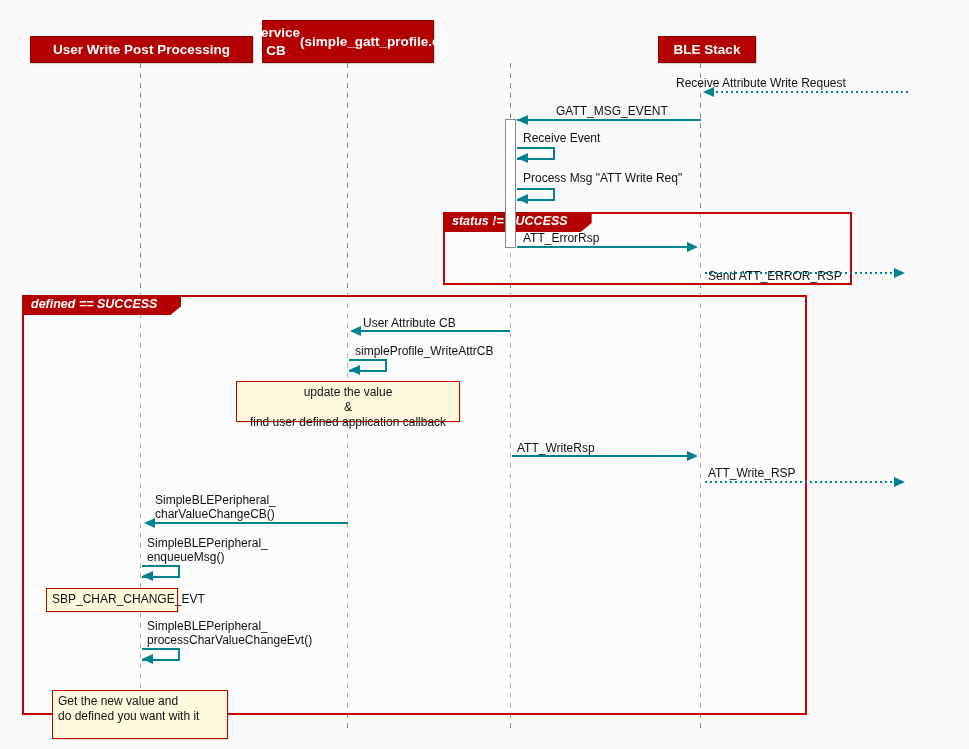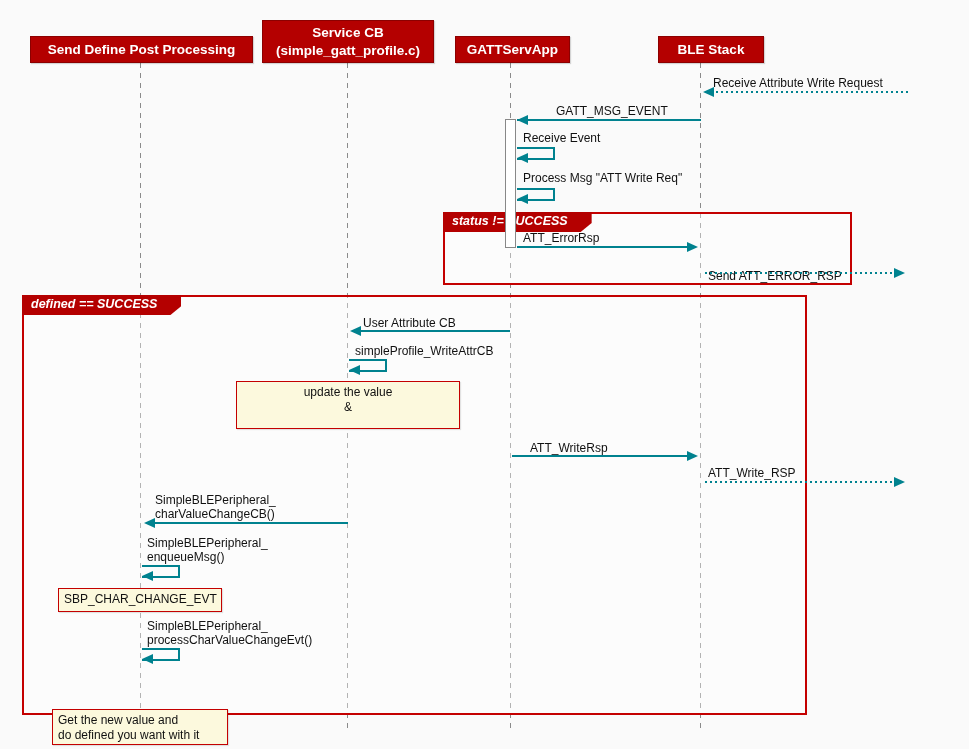--- a/index.html
+++ b/index.html
@@ -14,21 +14,21 @@
   }
   *{margin:0;padding:0;box-sizing:border-box;}
   html,body{width:969px;height:749px;background:var(--bg);overflow:hidden;}
   body{font-family:"Liberation Sans",sans-serif;color:var(--ink);}
   .diagram{position:relative;width:969px;height:749px;}
 
   .lifeline{position:absolute;width:1px;
     background:repeating-linear-gradient(to bottom,var(--lifeline) 0 5px,transparent 5px 10px);}
 
   .participant{position:absolute;background:var(--red);border:1px solid var(--red-border);
-    color:#fff;font-weight:bold;font-size:13.5px;display:flex;flex-direction:column;
+    color:#fff;font-weight:bold;font-size:13.5px;display:flex;flex-direction:row;
     align-items:center;justify-content:center;text-align:center;line-height:1.3;
     box-shadow:1px 1px 1px rgba(0,0,0,0.15);}
 
   .activation{position:absolute;background:#ffffff;border:1px solid #888;}
 
   .fragment{position:absolute;border:2px solid var(--frag-red);background:rgba(255,255,255,0.35);}
   .frag-tab{position:absolute;left:-2px;top:-2px;background:var(--red);color:#fff;
     font-size:12.5px;font-style:italic;font-weight:bold;padding:2px 24px 4px 9px;
     clip-path:polygon(0 0,100% 0,100% calc(100% - 9px),calc(100% - 11px) 100%,0 100%);
     white-space:nowrap;}
@@ -50,44 +50,41 @@
 <body>
 
 <div class="diagram">
 
   <div class="lifeline" style="left:140px;top:63px;height:668px"></div>
   <div class="lifeline" style="left:347px;top:63px;height:668px"></div>
   <div class="lifeline" style="left:510px;top:63px;height:668px"></div>
   <div class="lifeline" style="left:700px;top:63px;height:668px"></div>
 
   <div class="participant" style="left:30px;top:36px;width:223px;height:27px">
-    <span>Send Define Post Processing</span>
+    <span>User Write Post Processing</span>
   </div>
   <div class="participant" style="left:262px;top:20px;width:172px;height:43px">
     <span>Service CB</span>
     <span>(simple_gatt_profile.c)</span>
   </div>
-  <div class="participant" style="left:455px;top:36px;width:115px;height:27px">
-    <span>GATTServApp</span>
-  </div>
-  <div class="participant" style="left:658px;top:36px;width:106px;height:27px">
+  <div class="participant" style="left:658px;top:36px;width:98px;height:27px">
     <span>BLE Stack</span>
   </div>
 
   <div class="fragment" style="left:443px;top:212px;width:409px;height:73px">
     <div class="frag-tab">status != SUCCESS</div>
   </div>
 
   <div class="fragment" style="left:22px;top:295px;width:785px;height:420px">
     <div class="frag-tab">defined == SUCCESS</div>
   </div>
 
   <div class="activation" style="left:505px;top:119px;width:11px;height:129px"></div>
 
-  <div class="lbl" style="left:713px;top:76px">Receive Attribute Write Request</div>
+  <div class="lbl" style="left:676px;top:76px">Receive Attribute Write Request</div>
   <div class="line dotted" style="left:706px;top:91px;width:202px"></div>
   <div class="ah-left" style="left:703px;top:87px"></div>
 
   <div class="lbl" style="left:556px;top:104px">GATT_MSG_EVENT</div>
   <div class="line" style="left:517px;top:119px;width:184px"></div>
   <div class="ah-left" style="left:517px;top:115px"></div>
 
   <div class="lbl" style="left:523px;top:131px">Receive Event</div>
   <div class="selfloop" style="left:517px;top:147px;width:38px;height:13px"></div>
   <div class="ah-left" style="left:517px;top:153px"></div>
@@ -105,26 +102,27 @@
   <div class="ah-right" style="left:894px;top:268px"></div>
 
   <div class="lbl" style="left:363px;top:316px">User Attribute CB</div>
   <div class="line" style="left:360px;top:330px;width:150px"></div>
   <div class="ah-left" style="left:350px;top:326px"></div>
 
   <div class="lbl" style="left:355px;top:344px">simpleProfile_WriteAttrCB</div>
   <div class="selfloop" style="left:349px;top:359px;width:38px;height:13px"></div>
   <div class="ah-left" style="left:349px;top:365px"></div>
 
-  <div class="note center" style="left:236px;top:381px;width:224px;height:48px">
+  <div class="note center" style="left:236px;top:381px;width:224px;height:41px">
     <div>update the value</div>
     <div>&amp;</div>
+    <div>find user defined application callback</div>
   </div>
 
-  <div class="lbl" style="left:530px;top:441px">ATT_WriteRsp</div>
+  <div class="lbl" style="left:517px;top:441px">ATT_WriteRsp</div>
   <div class="line" style="left:512px;top:455px;width:175px"></div>
   <div class="ah-right" style="left:687px;top:451px"></div>
 
   <div class="lbl" style="left:708px;top:466px">ATT_Write_RSP</div>
   <div class="line dotted" style="left:705px;top:481px;width:190px"></div>
   <div class="ah-right" style="left:894px;top:477px"></div>
 
   <div class="lbl" style="left:155px;top:493px">
     <div>SimpleBLEPeripheral_</div>
     <div>charValueChangeCB()</div>
@@ -132,27 +130,27 @@
   <div class="line" style="left:154px;top:522px;width:194px"></div>
   <div class="ah-left" style="left:144px;top:518px"></div>
 
   <div class="lbl" style="left:147px;top:536px">
     <div>SimpleBLEPeripheral_</div>
     <div>enqueueMsg()</div>
   </div>
   <div class="selfloop" style="left:142px;top:565px;width:38px;height:13px"></div>
   <div class="ah-left" style="left:142px;top:571px"></div>
 
-  <div class="note" style="left:58px;top:588px;width:164px;height:24px">SBP_CHAR_CHANGE_EVT</div>
+  <div class="note" style="left:46px;top:588px;width:132px;height:24px">SBP_CHAR_CHANGE_EVT</div>
 
   <div class="lbl" style="left:147px;top:619px">
     <div>SimpleBLEPeripheral_</div>
     <div>processCharValueChangeEvt()</div>
   </div>
   <div class="selfloop" style="left:142px;top:648px;width:38px;height:13px"></div>
   <div class="ah-left" style="left:142px;top:654px"></div>
 
-  <div class="note" style="left:52px;top:709px;width:176px;height:36px">
+  <div class="note" style="left:52px;top:690px;width:176px;height:49px">
     <div>Get the new value and</div>
     <div>do defined you want with it</div>
   </div>
 
 </div>
 
 </body></html>

